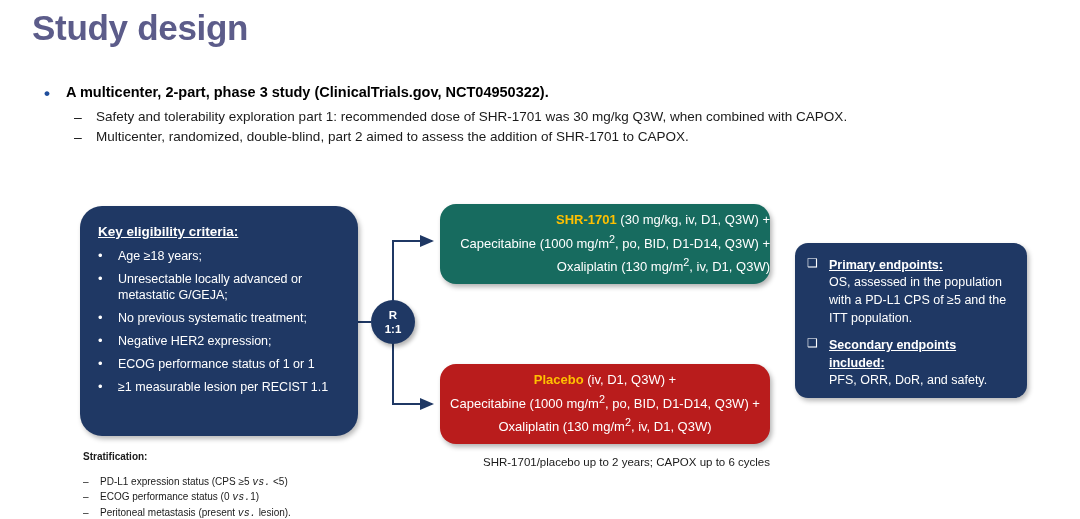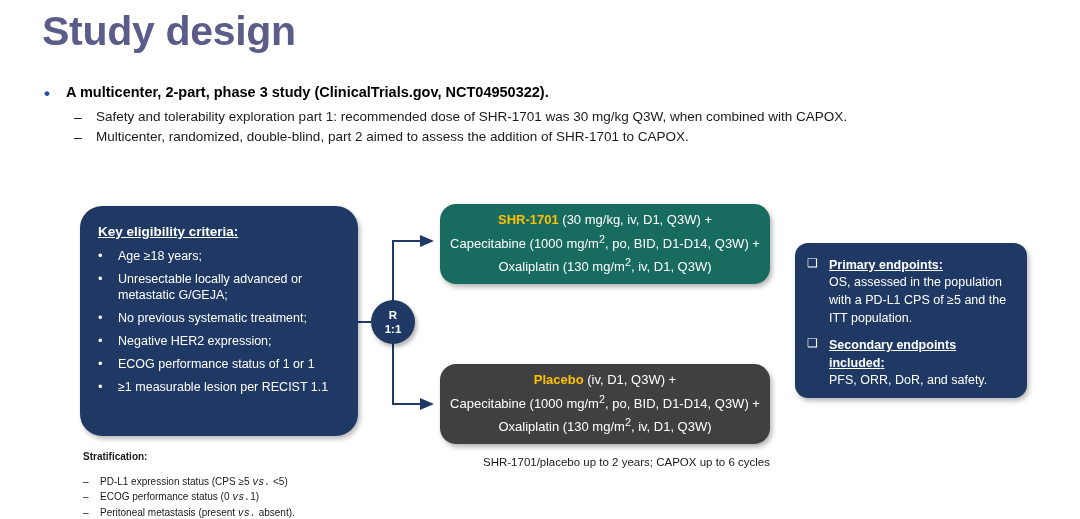--- a/index.html
+++ b/index.html
@@ -12,23 +12,23 @@
     height: 519px;
     position: relative;
     overflow: hidden;
     font-family: "Liberation Sans", sans-serif;
     color: #000000;
   }
 
   
   .slide-title {
     position: absolute;
-    left: 42px;
+    left: 32px;
     top: 8px;
-    font-size: 41px;
+    font-size: 35px;
     font-weight: bold;
     color: #5C5C8A;
     letter-spacing: -0.3px;
   }
 
   
   .bullets {
     position: absolute;
     left: 44px;
     top: 84px;
@@ -111,24 +111,25 @@
     box-sizing: border-box;
     display: flex;
     flex-direction: column;
     justify-content: center;
     font-size: 13px;
     line-height: 1.55;
   }
   .arm-green {
     left: 440px; top: 204px; width: 330px; height: 80px;
     background: #176B5F;
+    text-align: right;
   }
   .arm-red {
     left: 440px; top: 364px; width: 330px; height: 80px;
-    background: #404040;
+    background: #b91c1c;
   }
   .drug-name { color: #FFC000; font-weight: bold; }
 
   .r-circle {
     position: absolute;
     left: 371px; top: 300px;
     width: 44px; height: 44px;
     border-radius: 50%;
     background: #1F3864;
     box-shadow: 2px 3px 4px rgba(0,0,0,0.3);
@@ -308,15 +309,15 @@
   <div class="strat-item">
     <span class="mk">–</span>
     <span><span>PD-L1 expression status (CPS ≥5 </span><i>vs.</i><span> &lt;5)</span></span>
   </div>
   <div class="strat-item">
     <span class="mk">–</span>
     <span><span>ECOG performance status (0 </span><i>vs.</i><span>1)</span></span>
   </div>
   <div class="strat-item">
     <span class="mk">–</span>
-    <span><span>Peritoneal metastasis (present </span><i>vs.</i><span> absent).</span></span>
+    <span><span>Peritoneal metastasis (present </span><i>vs.</i><span> lesion).</span></span>
   </div>
 </div>
 
 </body></html>

